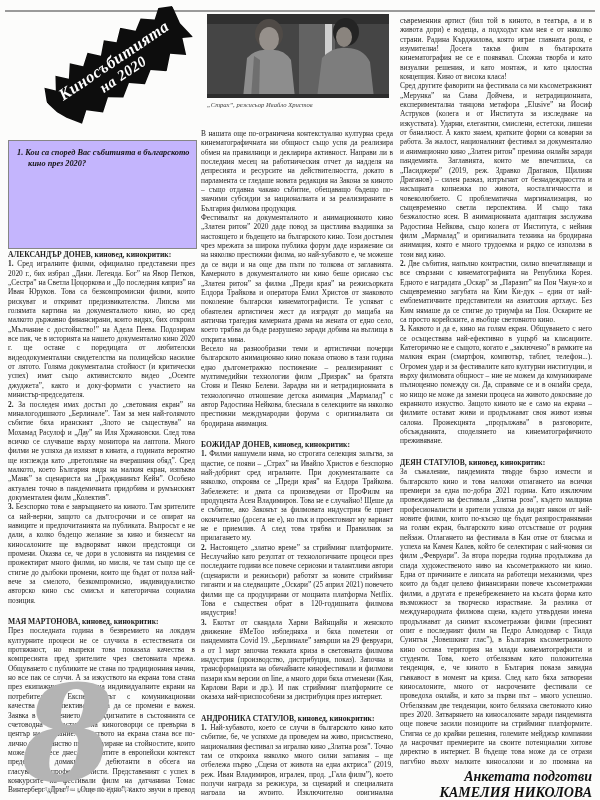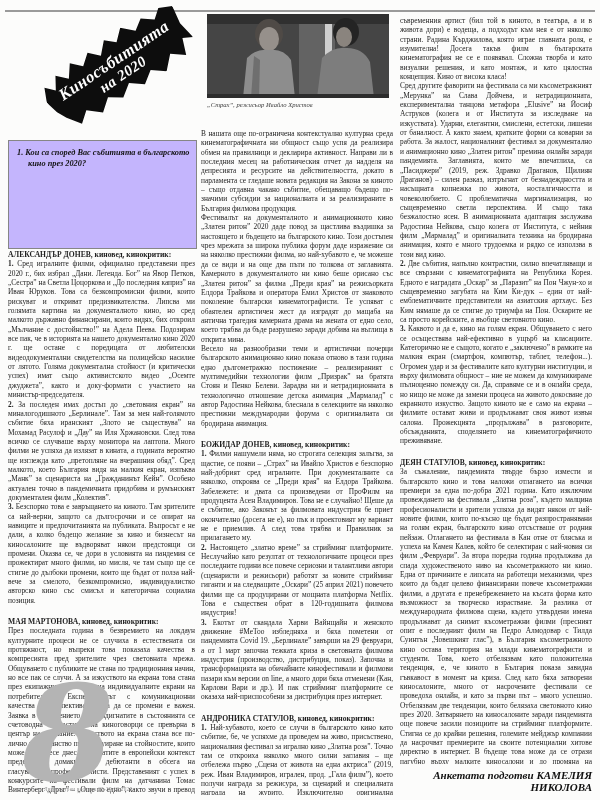--- a/index.html
+++ b/index.html
@@ -37,21 +37,21 @@
   .col h3.gap{margin-top:12px;}
   .col .num{font-weight:bold;}
   .col1{left:8px;top:250px;width:187px;height:546px;}
   .col2{left:201px;top:129px;width:192px;height:666px;}
   .col3{left:400px;top:16px;width:192px;height:748px;}
 
   .page-number{position:absolute;left:22px;top:668px;font-size:132px;line-height:132px;
                font-style:italic;font-weight:bold;color:#b4b4b4;font-family:"DejaVu Serif",serif;}
   .edition{position:absolute;left:44px;top:786px;font-size:5.2px;color:#8f8f8f;letter-spacing:.3px;}
   .byline{position:absolute;left:400px;top:769px;width:192px;text-align:right;
-          font-size:11px;font-weight:bold;font-style:italic;color:#111;}
+          font-size:14px;font-weight:bold;font-style:italic;color:#111;}
 </style>
 </head>
 <body>
 
 <div class="page">
 
   <div class="top-rule"></div>
 
   <div class="banner">
     <span class="l1">Киносъбитията</span>

